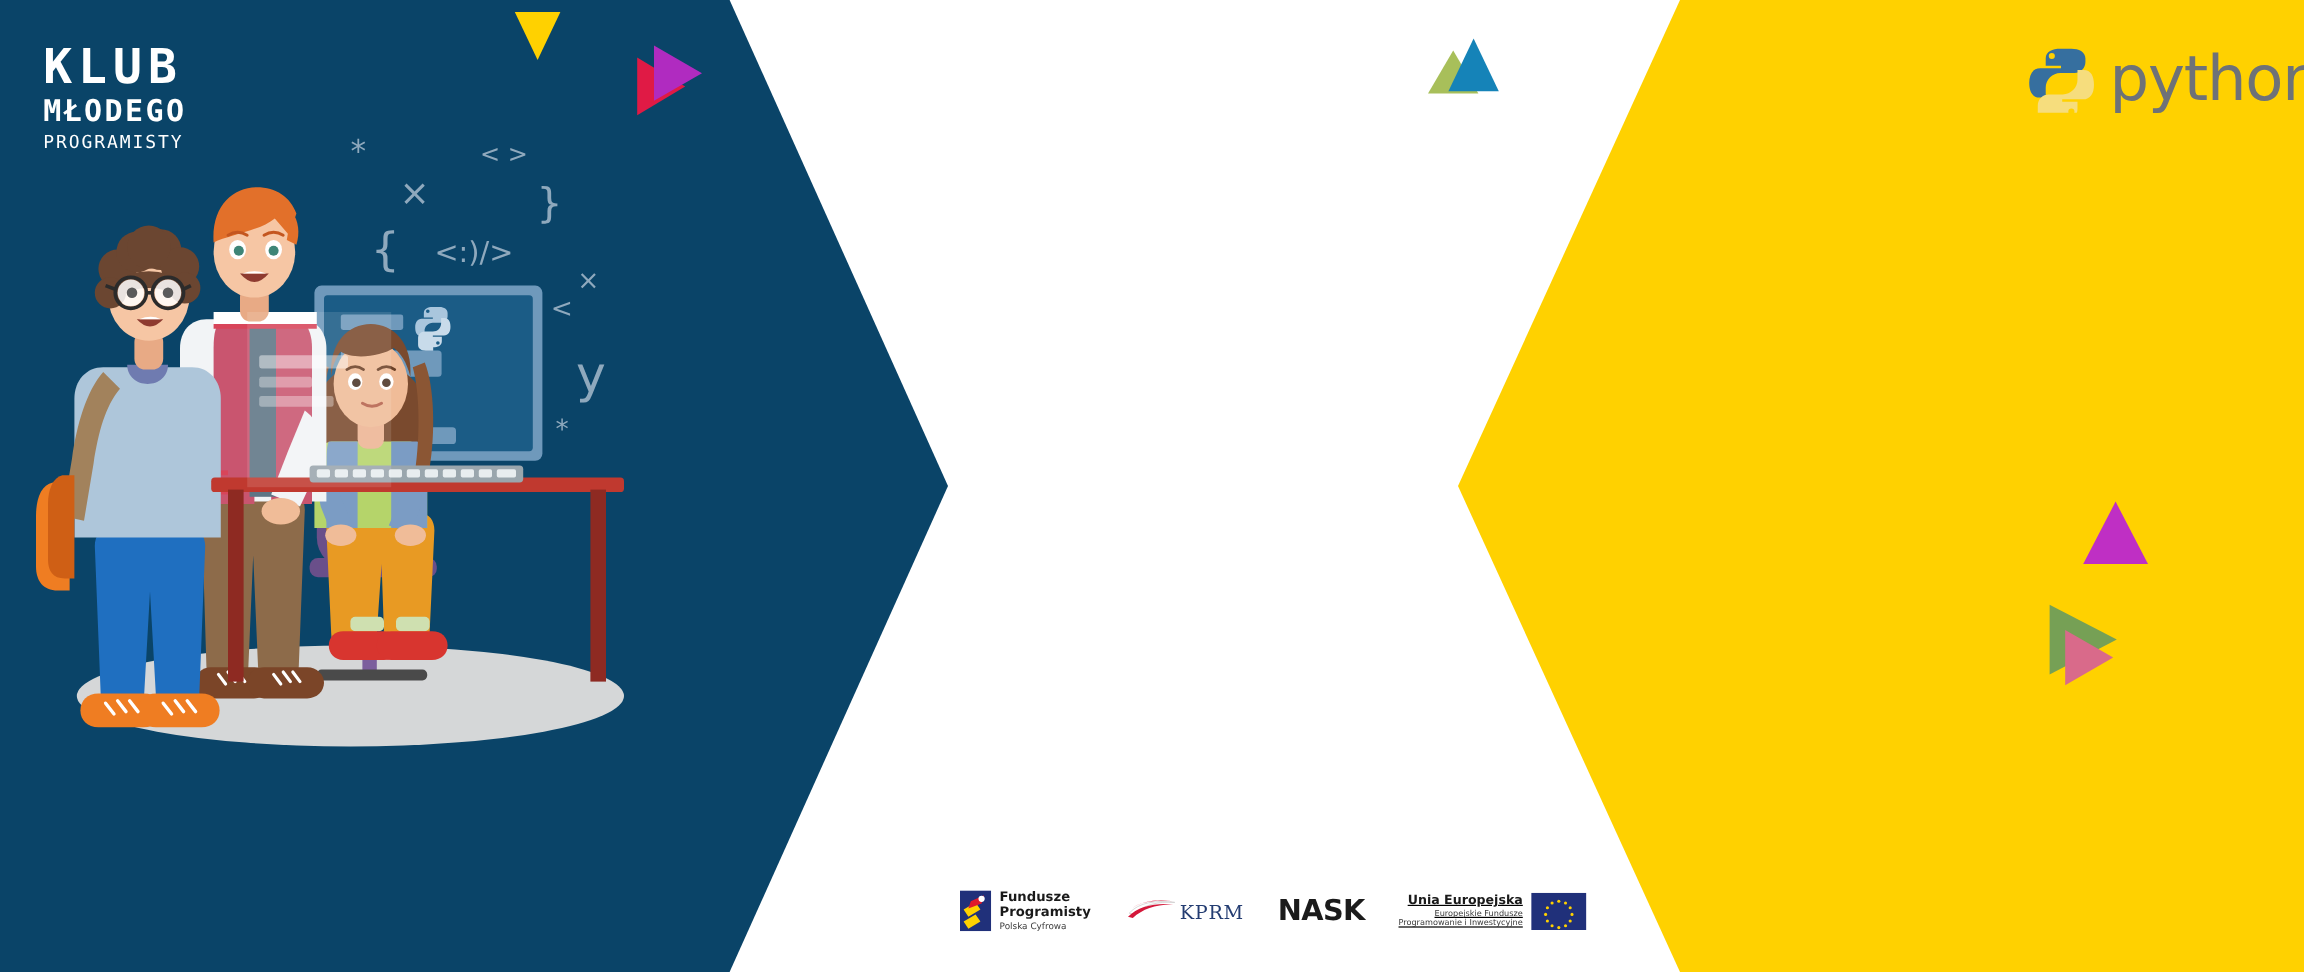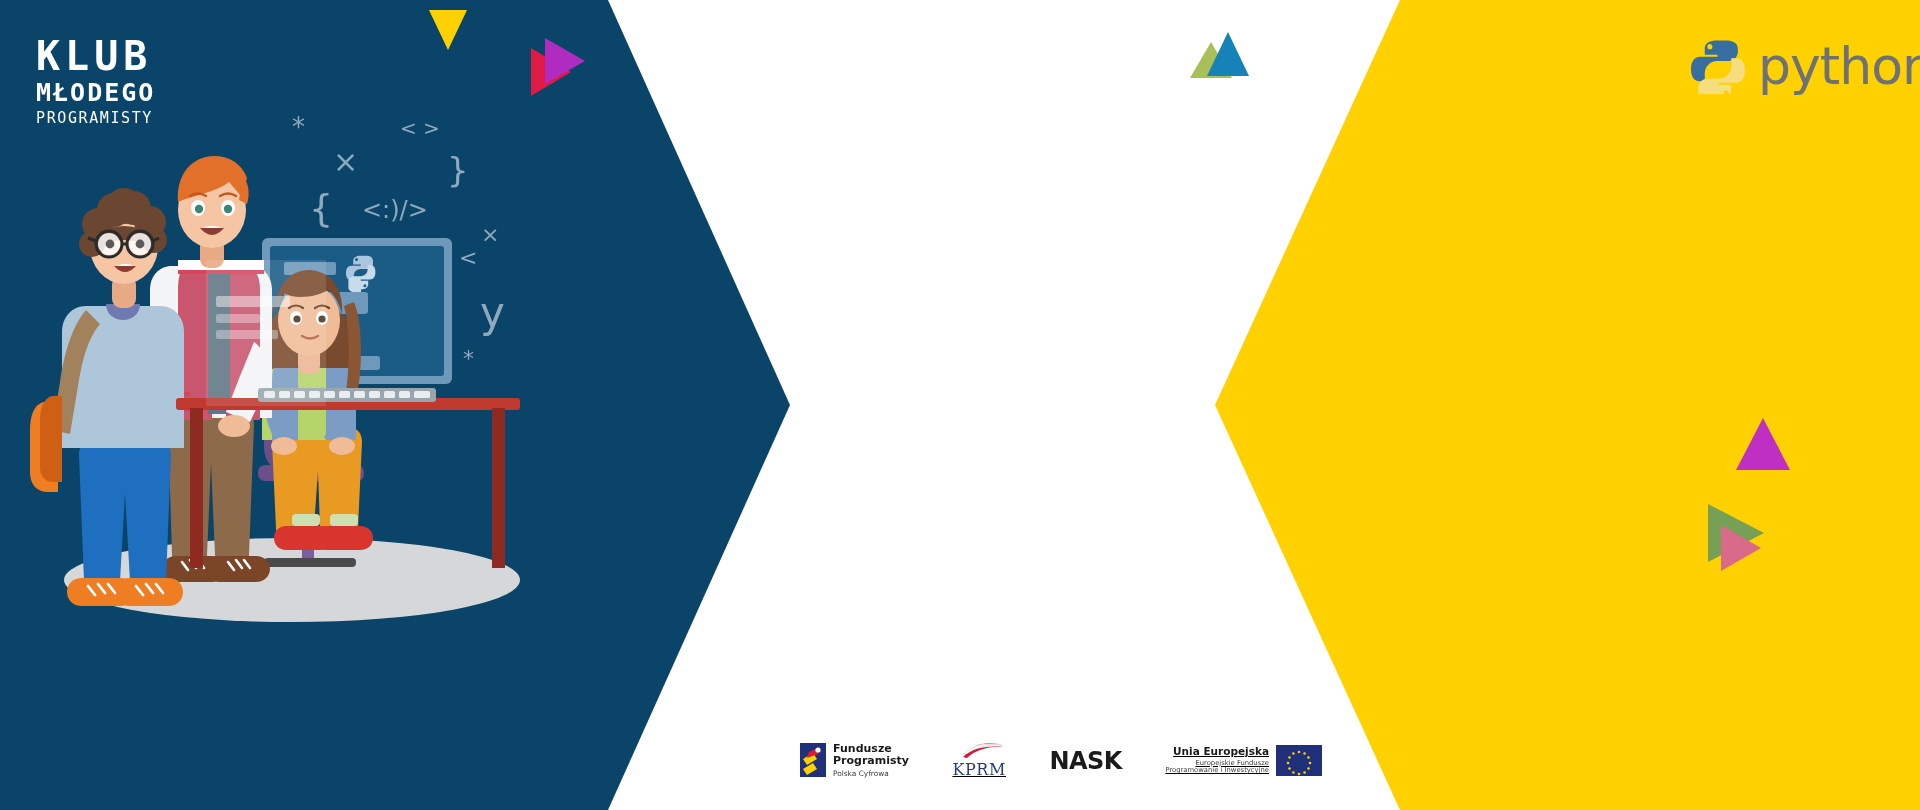--- a/index.html
+++ b/index.html
@@ -64,21 +64,21 @@
     font-family:"DejaVu Serif", serif;font-weight:bold;
     font-size:46px;color:#0d3f66;letter-spacing:0.5px;line-height:1.1;white-space:nowrap;
   }
 
   
   .footer{position:absolute;left:800px;top:742px;width:522px;display:flex;align-items:center;justify-content:space-between;}
   .fl{display:flex;align-items:center;}
   .fe-text{font-family:"DejaVu Sans", sans-serif;margin-left:7px;line-height:1.08;}
   .fe-t1{font-size:11px;font-weight:bold;color:#1a1a1a;}
   .fe-t2{font-size:7.4px;color:#3a3a3a;margin-top:2.5px;}
-  .kprm-wrap{display:flex;flex-direction:column;align-items:flex-end;text-decoration:underline;}
+  .kprm-wrap{display:flex;align-items:flex-start;}
   .kprm-text{font-family:"DejaVu Serif", serif;font-size:16px;color:#243d72;letter-spacing:0.6px;margin-top:2px;}
   .nask-text{font-family:"DejaVu Sans", sans-serif;font-weight:bold;font-size:24px;color:#1b1b1b;letter-spacing:-0.5px;}
   .eu-text{font-family:"DejaVu Sans", sans-serif;text-align:right;margin-right:7px;line-height:1.12;text-decoration:underline;}
   .eu-t1{font-size:10.5px;font-weight:bold;color:#1a1a1a;}
   .eu-t2{font-size:6.8px;color:#3a3a3a;margin-top:2px;}
   .eu-t3{font-size:6.8px;color:#3a3a3a;}
 </style>
 </head>
 <body>
 

